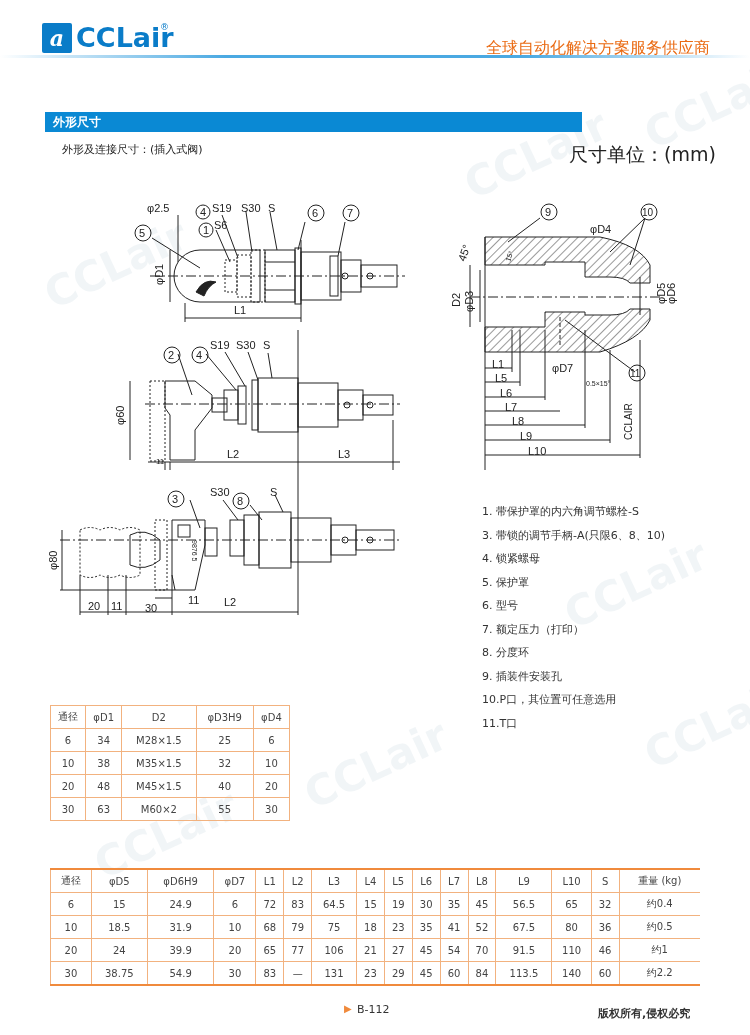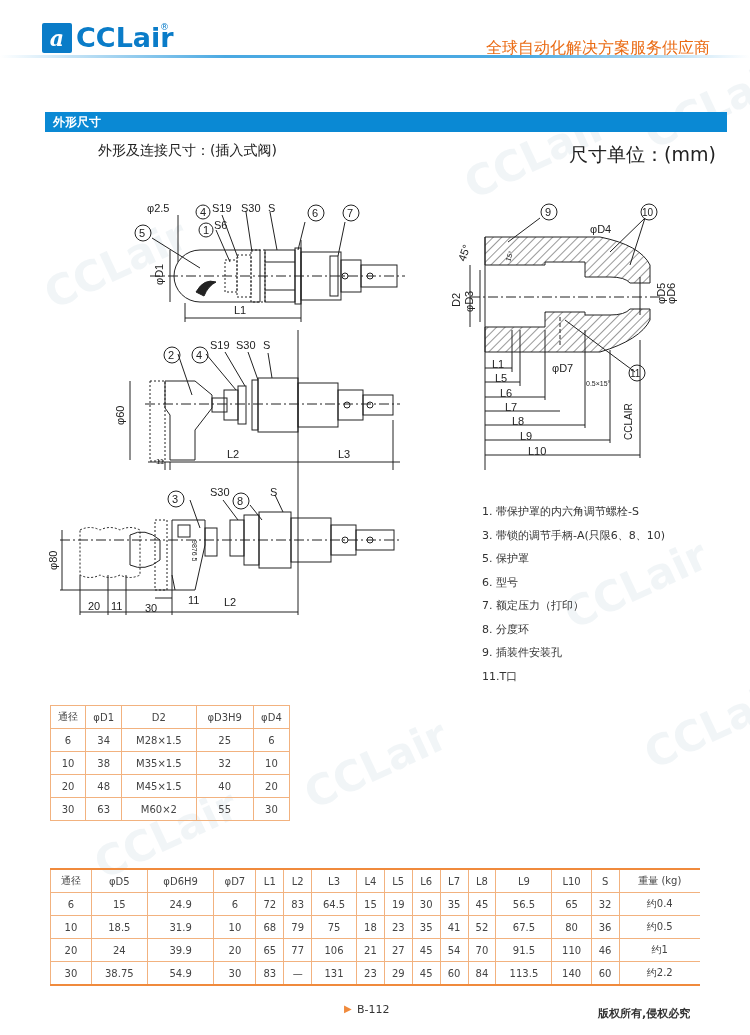--- a/index.html
+++ b/index.html
@@ -3,22 +3,22 @@
 <meta charset="utf-8">
 <style>
   html, body { margin:0; padding:0; background:#fff; }
   body { width:750px; height:1035px; position:relative; overflow:hidden; font-family:"DejaVu Sans", sans-serif; color:#222; }
   .abs { position:absolute; }
   .logo-box { left:42px; top:23px; width:30px; height:30px; background:#0a7cc8; color:#fff; font-style:italic; font-weight:bold; font-size:22px; line-height:30px; text-align:center; border-radius:2px; font-family:"DejaVu Serif", serif; }
   .logo-text { left:76px; top:22px; font-size:27px; font-weight:bold; color:#0a7cc8; font-family:"DejaVu Sans", sans-serif; letter-spacing:0px; }
   .logo-reg { left:160px; top:22px; font-size:9px; color:#0a7cc8; }
   .slogan { right:40px; top:38px; font-size:16px; font-weight:normal; color:#ea6a12; }
   .header-line { left:0; top:55px; width:750px; height:3px; background:linear-gradient(to right, rgba(10,124,200,0) 0%, #4aa9e2 30%, #4aa9e2 70%, rgba(10,124,200,0) 100%); }
-  .section-bar { left:45px; top:112px; width:682px; height:20px; background:#0a89d4; color:#fff; font-size:12px; line-height:20px; padding-left:8px; box-sizing:border-box; font-weight:bold; }
-  .subtitle { left:62px; top:142px; font-size:14px;margin-left:36px; }
+  .section-bar { left:45px; top:112px; width:537px; height:20px; background:#0a89d4; color:#fff; font-size:12px; line-height:20px; padding-left:8px; box-sizing:border-box; font-weight:bold; }
+  .subtitle { left:62px; top:142px; font-size:11px; }
   .unit { left:569px; top:142px; font-size:19px; }
   .drawing { left:0; top:0; }
   svg text { font-family:"Liberation Sans", sans-serif; }
   table.spec { border-collapse:collapse; font-size:10px; color:#444; }
   table.spec td, table.spec th { border:1px solid #f2b27f; text-align:center; font-weight:normal; }
   .t1 { left:50px; top:705px; width:240px; }
   .t1 td, .t1 th { height:20px; }
   .t2 { left:50px; top:868px; width:650px; font-size:11px; color:#222; }
   .t2 td, .t2 th { border-left:none; border-right:1px solid #f8cfa9; border-top:1px solid #f8cfa9; border-bottom:1px solid #f8cfa9; height:20px; }
   .t2 tr:first-child th { border-top:2px solid #f08a3c; }
@@ -245,25 +245,27 @@
     <text x="512" y="425">L8</text>
     <text x="520" y="440">L9</text>
     <text x="528" y="455">L10</text>
     <text x="632" y="440" font-size="10" transform="rotate(-90 632 440)">CCLAIR</text>
   </g>
 </svg>
 
 <div class="abs legend">
   <div>1.  带保护罩的内六角调节螺栓-S</div>
   <div>3.  带锁的调节手柄-A(只限6、8、10)</div>
+  <div>4.  锁紧螺母</div>
   <div>5.  保护罩</div>
   <div>6.  型号</div>
   <div>7.  额定压力（打印）</div>
   <div>8.  分度环</div>
   <div>9.  插装件安装孔</div>
+  <div>10.P口，其位置可任意选用</div>
   <div>11.T口</div>
 </div>
 
 <table class="abs spec t1">
   <tbody>
       <tr>
     <th>通径</th>
     <th>φD1</th>
     <th>D2</th>
     <th>φD3H9</th>

